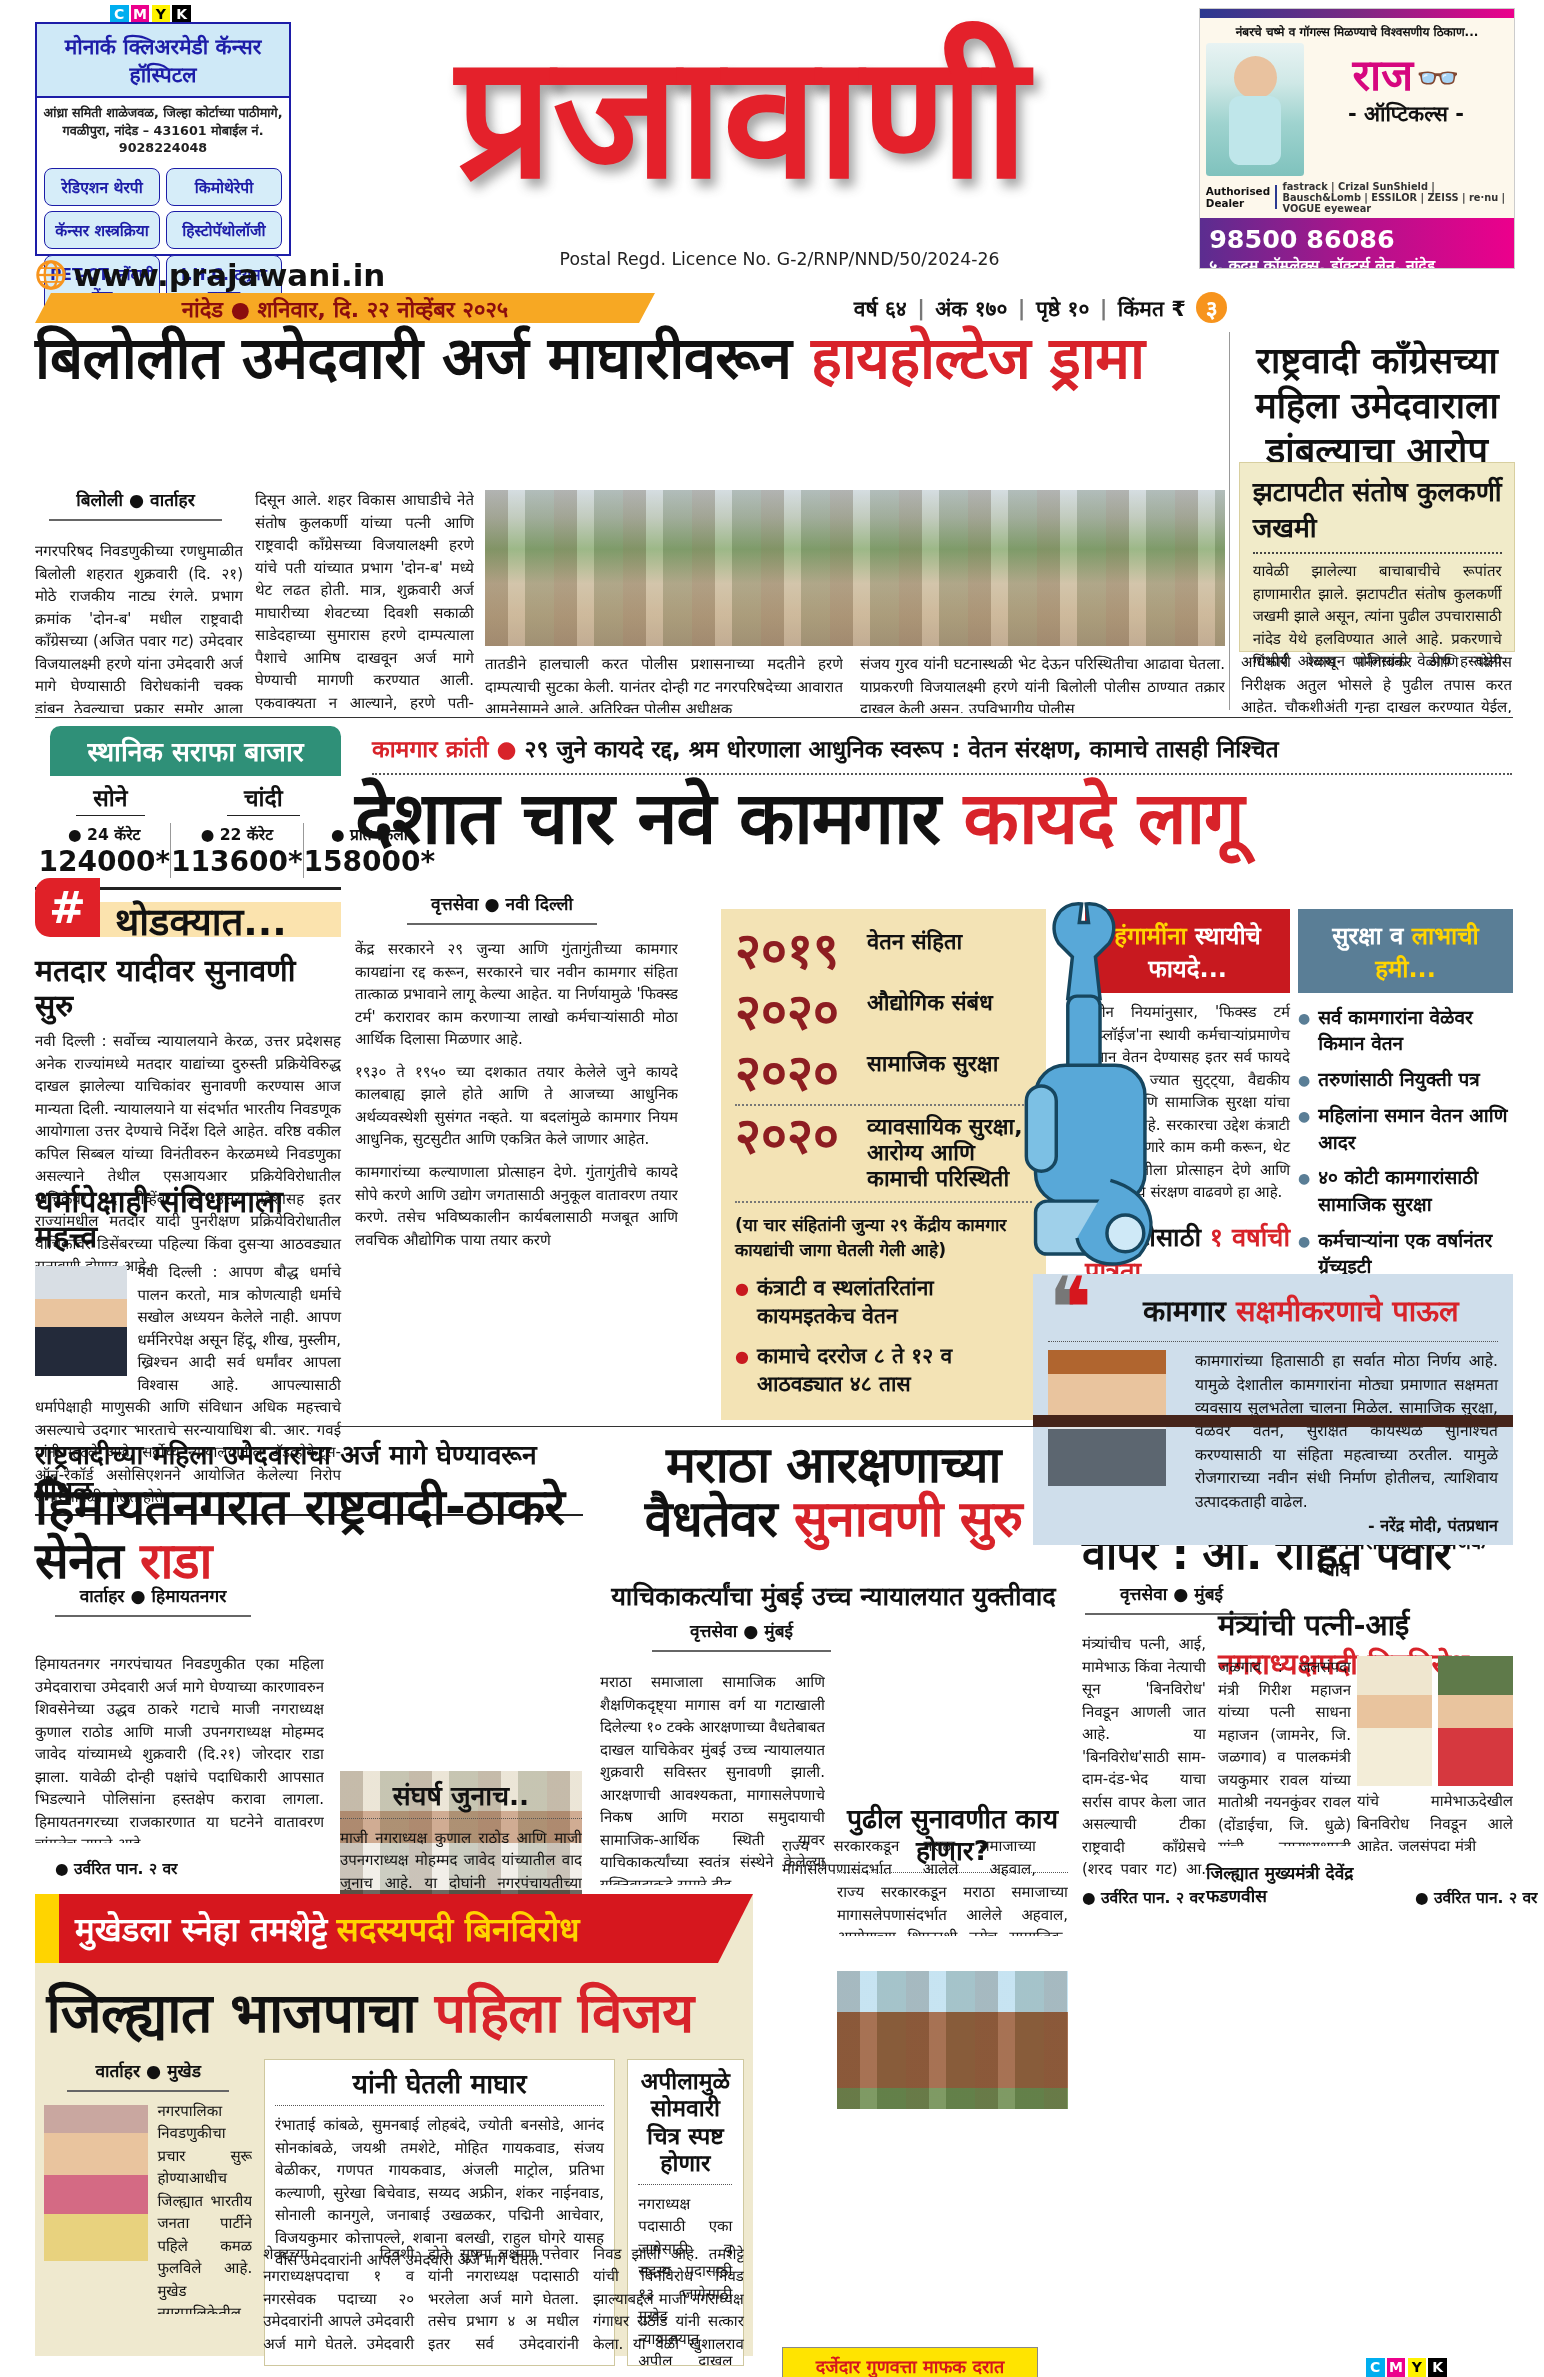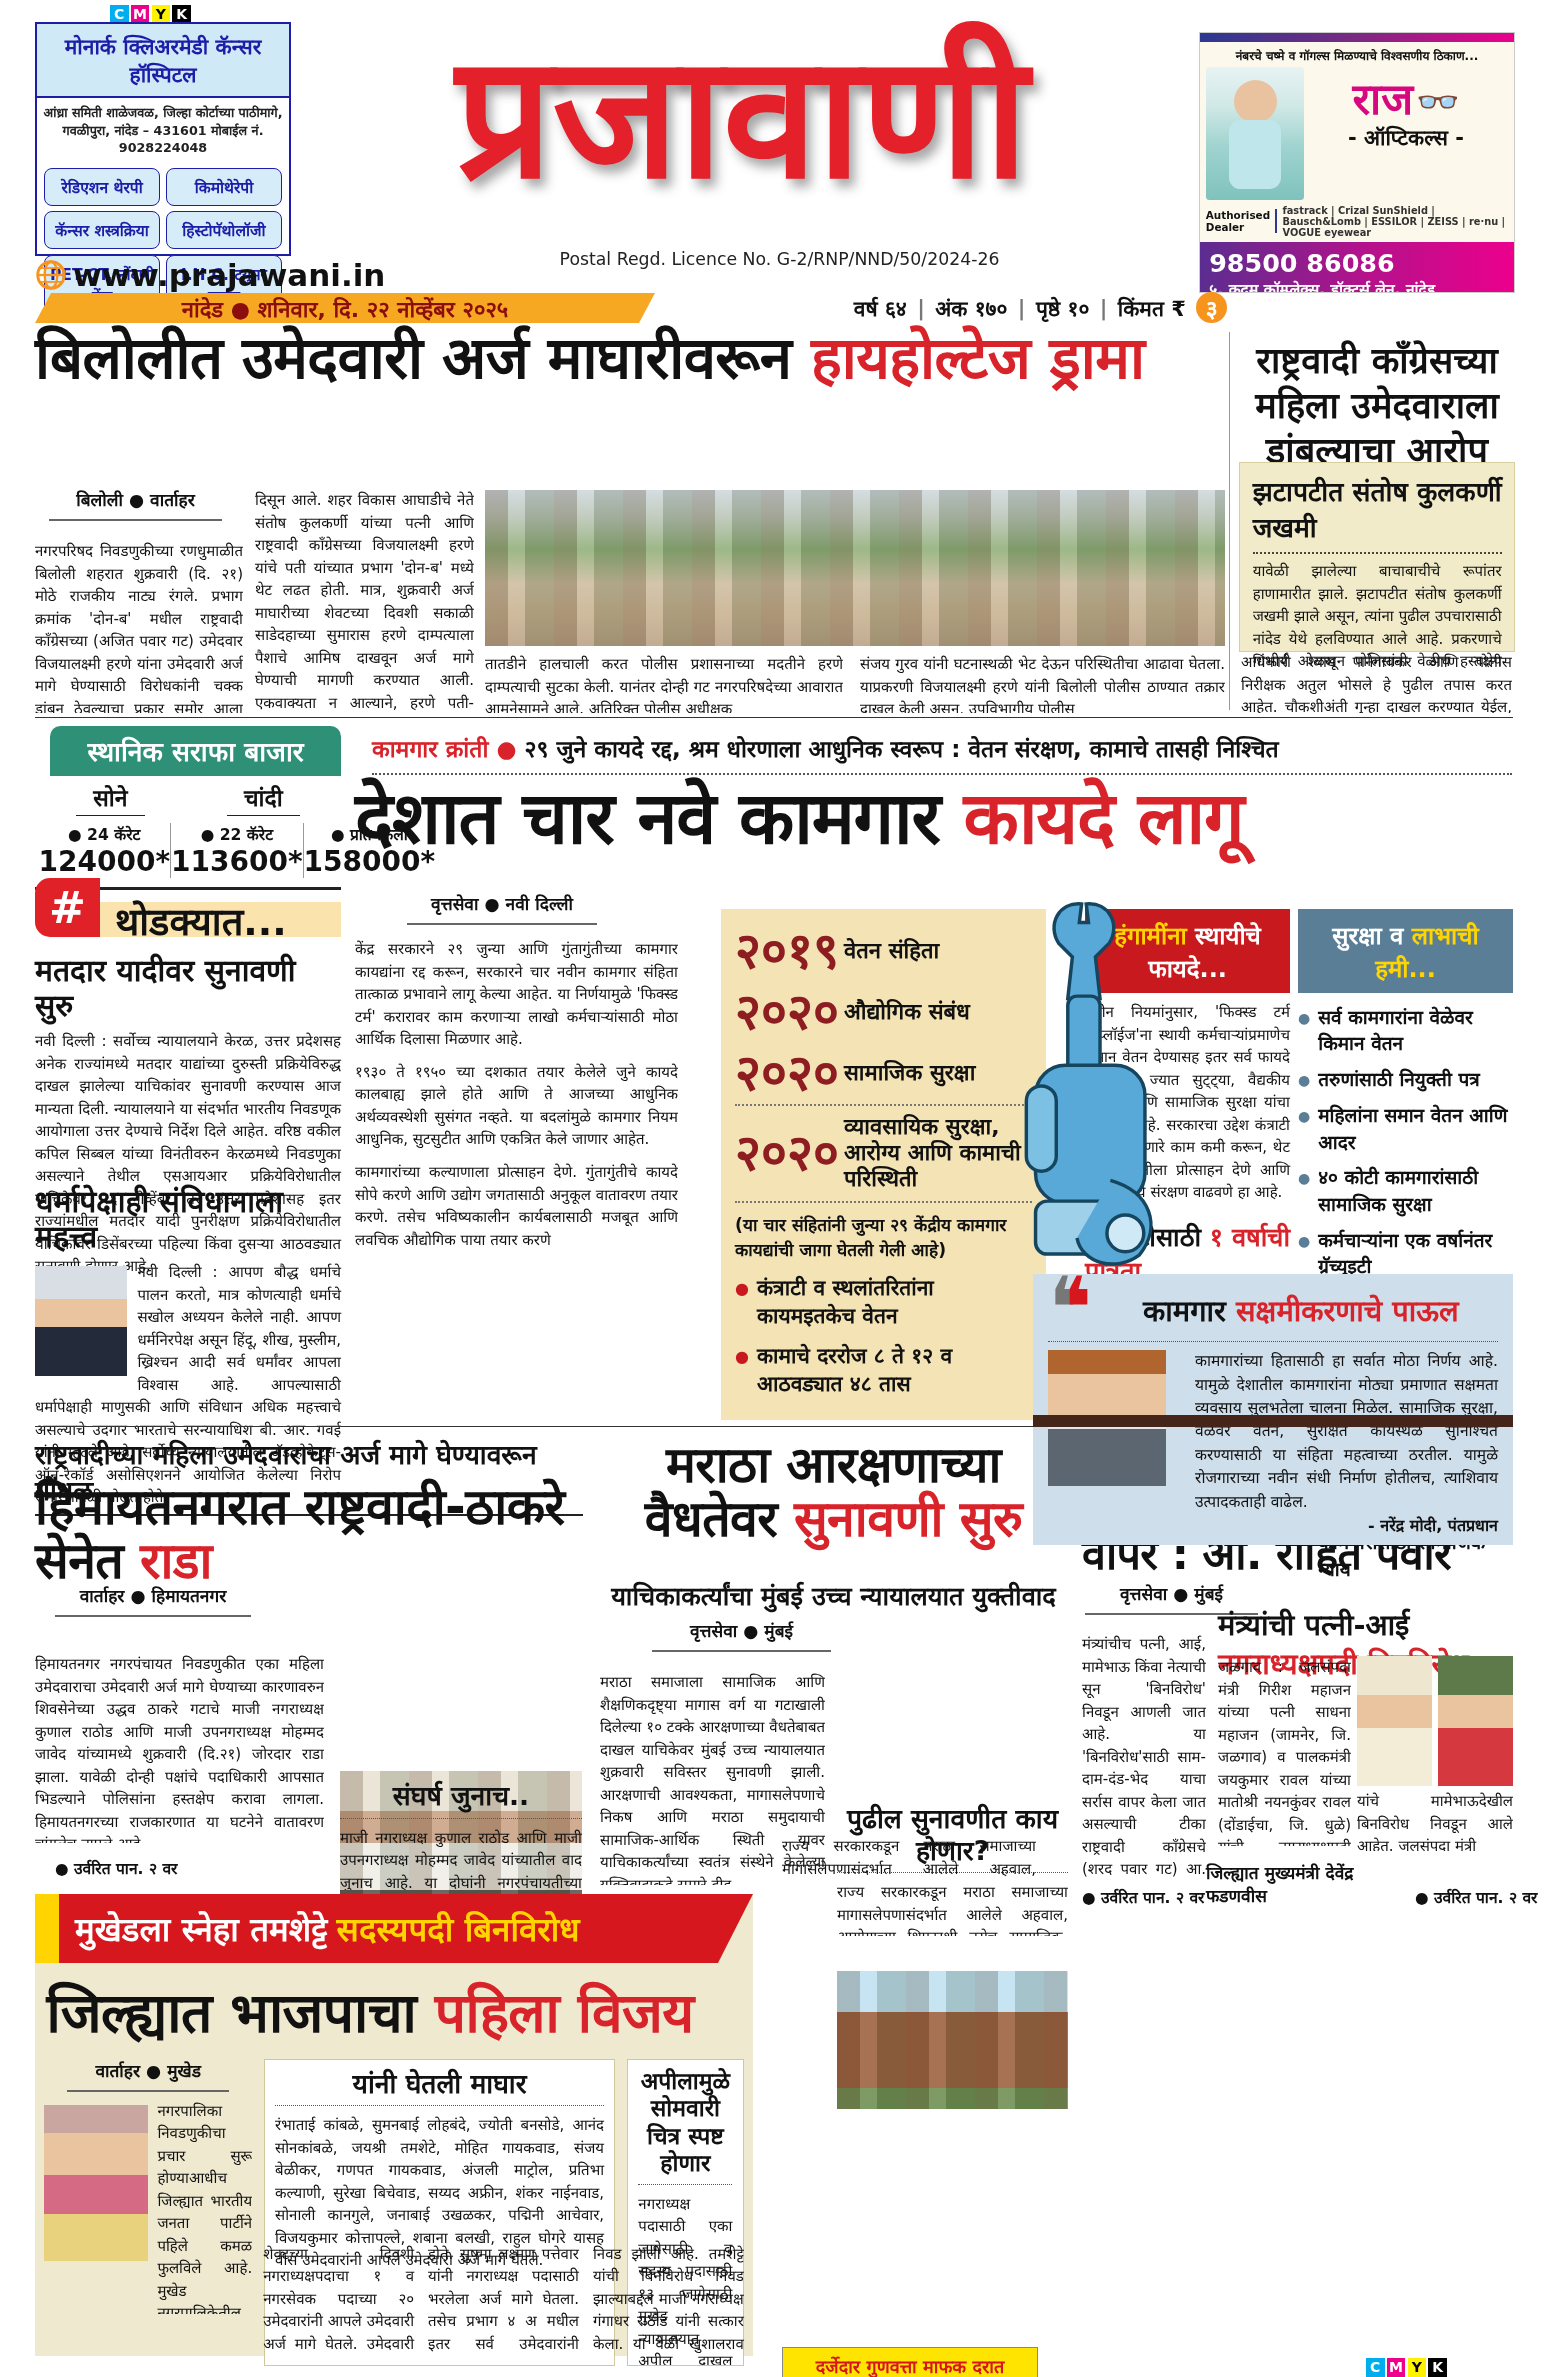--- a/index.html
+++ b/index.html
@@ -80,21 +80,21 @@
      align-items:center;justify-content:center;border-radius:15px 0 0 15px;}
   .brief-rest{background:#fbe3ae;flex:1;display:flex;align-items:center;padding-left:15px;
      font-size:38px;font-weight:bold;color:#111;margin-top:24px;}
   .brief h4{margin:15px 0 7px;font-size:30px;line-height:1.15;}
   .jphoto{float:left;width:92px;height:110px;margin:4.6px 10.4px 3.5px 0;
      background:linear-gradient(180deg,#d8dee4 0 30%,#e9c49e 30% 55%,#232a3a 55% 100%);}
   
   .kick{font-size:23px;font-weight:bold;border-bottom:2.9px dotted #555;padding-bottom:9.2px;}
   .labor-h{font-size:72px;font-weight:bold;line-height:1;letter-spacing:-1.2px;}
   .codes{background:#f3e3b5;padding:11.5px 14px;}
-  .code-row{display:flex;align-items:center;gap:5px;padding:8px 0;}
+  .code-row{display:flex;gap:28px;padding:8px 0;}
   .code-year{font-size:50px;font-weight:bold;color:#8d1d21;line-height:.9;}
   .code-lab{font-size:22px;font-weight:bold;line-height:1.2;}
   .code-note{font-size:17.3px;font-weight:bold;padding:10.4px 0 4.6px;line-height:1.45;border-top:2.3px dotted #777;}
   .cbul{display:flex;gap:8px;font-size:21px;font-weight:bold;line-height:1.35;padding:5.8px 0;}
   .cbul:before{content:"●";color:#c8191f;font-size:16px;margin-top:4.6px;}
   .panel-red{background:#c8191f;color:#fff;font-size:24px;font-weight:bold;text-align:center;padding:9.2px 3.5px;}
   .panel-blue{background:#5a7e96;color:#fff;font-size:24px;font-weight:bold;text-align:center;padding:9.2px 3.5px;}
   .yel{color:#ffd400;}
   .sbul{display:flex;gap:8px;font-size:19px;font-weight:bold;line-height:1.4;padding:4.6px 0;}
   .sbul:before{content:"●";color:#5a7e96;font-size:14px;margin-top:5.2px;}
@@ -160,21 +160,21 @@
       <line x1="3" y1="26" x2="49" y2="26" stroke="#f7941d" stroke-width="4"></line>
       <line x1="6" y1="14" x2="46" y2="14" stroke="#f7941d" stroke-width="3"></line>
       <line x1="6" y1="38" x2="46" y2="38" stroke="#f7941d" stroke-width="3"></line>
     </svg>
     <span>www.prajawani.in</span>
   </div>
 
   <div class="abs masthead" style="left:289px;top:32px;width:906px;">प्रजावाणी</div>
   <div class="abs postal" style="left:439px;top:249px;width:681px;">Postal Regd. Licence No. G-2/RNP/NND/50/2024-26</div>
 
-  <div class="abs opt" style="left:1199px;top:32px;width:314px;height:259px;">
+  <div class="abs opt" style="left:1199px;top:8px;width:314px;height:259px;">
     <div class="opt-grad"></div>
     <div class="opt-tag">नंबरचे चष्मे व गॉगल्स मिळण्याचे विश्वसणीय ठिकाण...</div>
     <div style="display:flex;padding:2.3px 5.8px 0;">
       <div class="opt-photo"></div>
       <div style="flex:1;text-align:center;padding-top:10.4px;">
         <div>
           <span class="opt-brand">राज</span>
           <span style="font-size:35px;">👓</span>
         </div>
         <div class="opt-sub">- ऑप्टिकल्स -</div>

